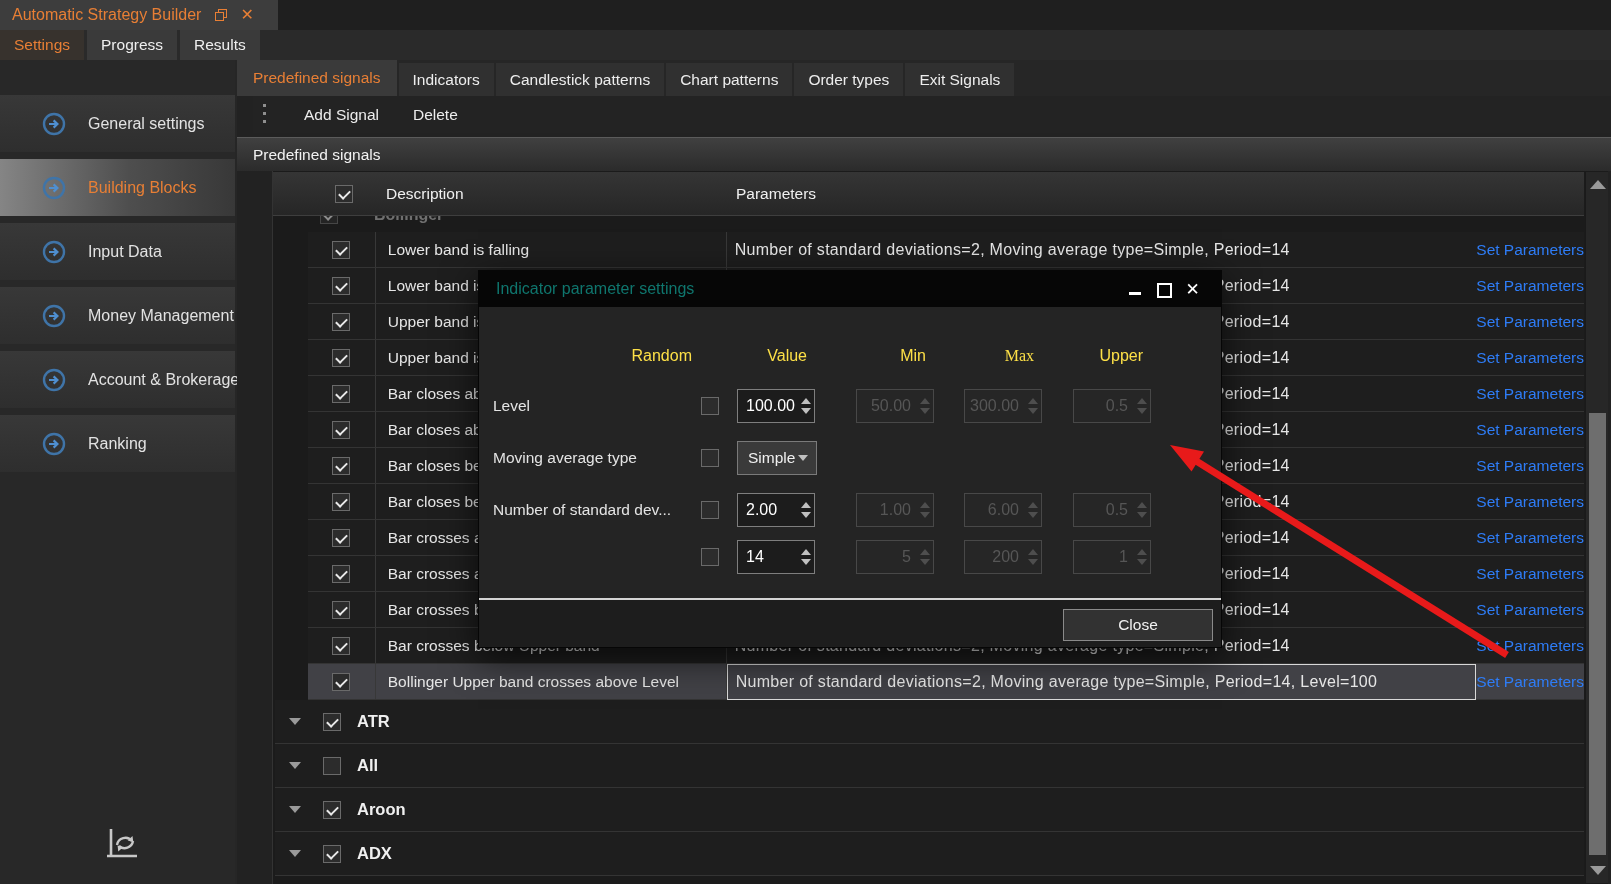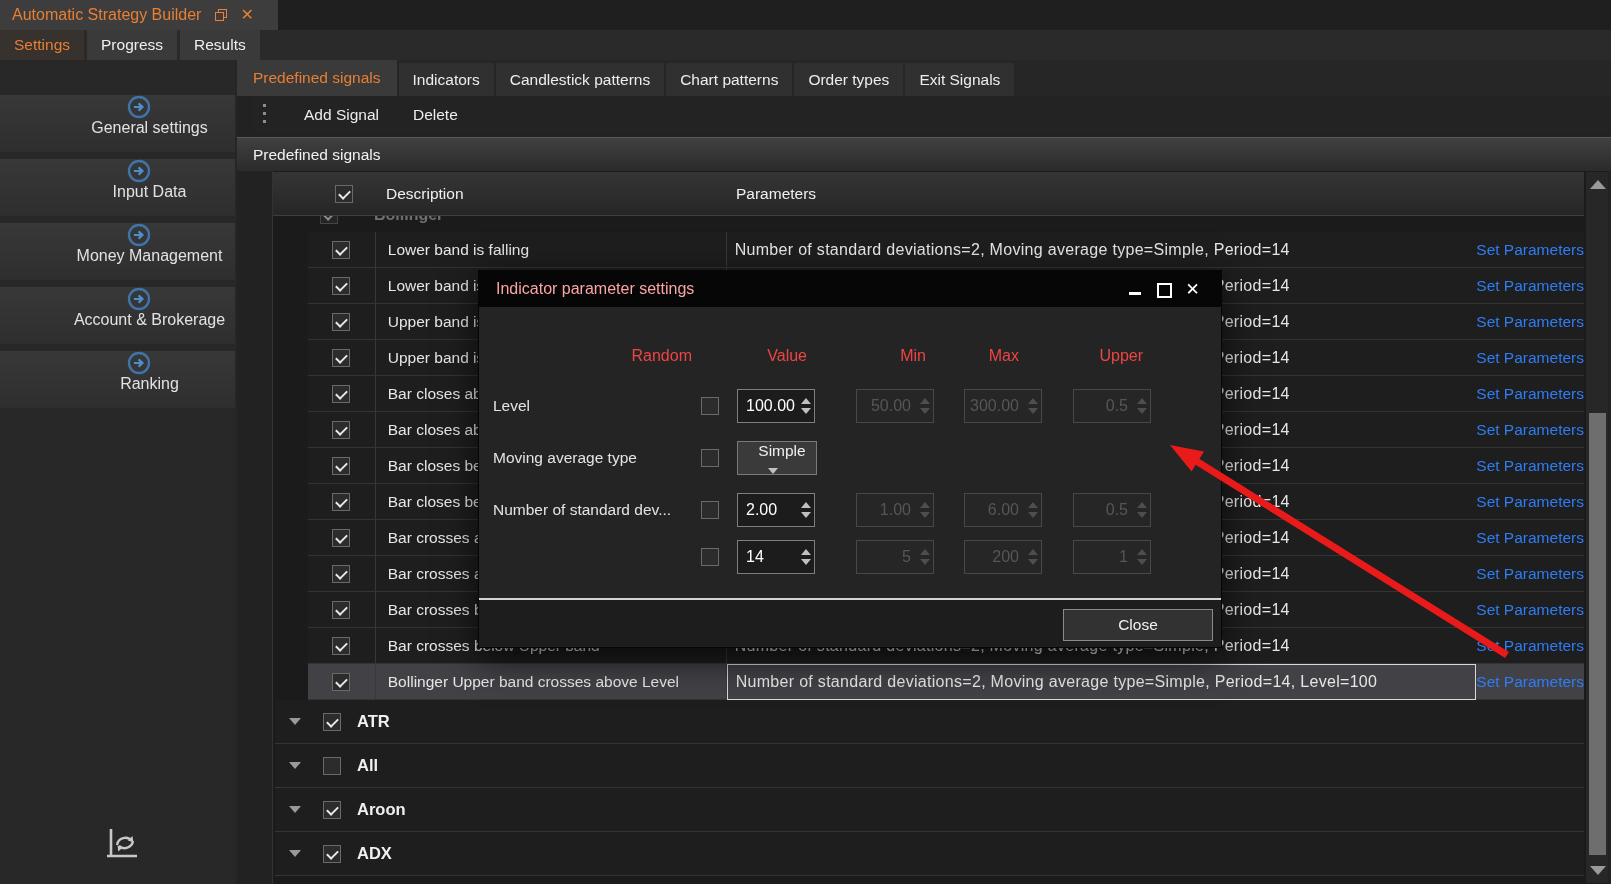--- a/index.html
+++ b/index.html
@@ -17,21 +17,21 @@
   .win-close{color:#e87f35;font-size:16px;margin-left:12px;line-height:30px;}
 
   
   .ptabs{position:absolute;left:0;top:30px;width:1611px;height:30px;background:#2a2a2a;display:flex;}
   .ptab{height:30px;display:flex;align-items:center;justify-content:center;padding:0 14px;background:#3a3a3a;color:#efefef;font-size:15.5px;margin-right:3px;}
   .ptab.active{background:#37322d;color:#e87f35;margin-right:3px;}
 
   
   .sidebar{position:absolute;left:0;top:60px;width:235px;height:824px;background:#282828;}
   .side-items{position:absolute;left:0;top:35px;width:235px;}
-  .side-item{height:57px;margin-bottom:7px;background:linear-gradient(#383838,#2e2e2e);display:flex;align-items:center;padding-left:42px;cursor:default;flex-direction:column;}
+  .side-item{height:57px;margin-bottom:7px;background:linear-gradient(#383838,#2e2e2e);display:flex;align-items:center;padding-left:42px;cursor:default;}
   .side-item.active{background:linear-gradient(90deg,#858585,#4e4e4e 55%,#383838);}
   .side-item .lbl{margin-left:22px;font-size:16px;color:#e2e2e2;white-space:nowrap;}
   .side-item.active .lbl{color:#e87f35;}
   .arrow-circle{width:24px;height:24px;flex:0 0 24px;}
   .reset-wrap{position:absolute;left:103px;top:766px;width:40px;height:36px;}
 
   
   .content{position:absolute;left:237px;top:60px;width:1374px;height:824px;background:#222;}
 
   .stabs{position:absolute;left:0;top:0;width:100%;height:36px;background:#262626;display:flex;}
@@ -81,50 +81,50 @@
   
   .vscroll{position:absolute;right:0;top:1px;bottom:1px;width:23px;background:#272727;border-left:1px solid #1a1a1a;}
   .s-arrow{position:absolute;left:4px;width:0;height:0;border-left:8px solid transparent;border-right:8px solid transparent;}
   .s-up{top:8px;border-bottom:9px solid #9a9a9a;}
   .s-down{bottom:8px;border-top:9px solid #9a9a9a;}
   .s-thumb{position:absolute;left:3px;width:17px;top:241px;height:442px;background:#6e6e6e;}
 
   
   .modal{position:absolute;left:478px;top:270px;width:744px;height:378px;background:#242424;border:1px solid #060606;box-shadow:0 10px 34px rgba(0,0,0,.7);z-index:50;}
   .m-title{position:absolute;left:0;top:0;width:100%;height:36px;background:#060606;display:flex;align-items:center;}
-  .m-title .t{margin-left:17px;font-size:16px;color:#fca5a5;white-space:nowrap;}
+  .m-title .t{margin-left:17px;font-size:16px;color:#0f766e;white-space:nowrap;}
   .m-btns{position:absolute;right:20px;top:0;height:36px;display:flex;align-items:center;gap:13px;}
   .mb{width:15px;height:15px;position:relative;cursor:pointer;}
   .mb-min::after{content:"";position:absolute;left:1px;bottom:2px;width:12px;height:3px;background:#fff;}
   .mb-max::after{content:"";position:absolute;left:1px;top:1px;width:11px;height:11px;border:2px solid #fff;}
   .mb-close{font-size:17px;color:#fff;line-height:15px;text-align:center;width:17px;}
 
-  .m-hdr{position:absolute;height:22px;font-size:16px;color:#ef4444;text-align:right;padding-right:8px;}
+  .m-hdr{position:absolute;height:22px;font-size:16px;color:#fde047;text-align:right;padding-right:8px;}
   .h-random{left:126px;width:100px;top:76px;padding-right:13px;}
   .h-value{left:240px;width:96px;top:76px;}
   .h-min{left:377px;width:78px;top:76px;}
-  .h-max{left:470px;width:78px;top:76px;}
+  .h-max{left:485px;width:78px;top:76px;font-family:Liberation Serif, serif;}
   .h-step{left:594px;width:78px;top:76px;}
 
   .m-label{position:absolute;left:14px;width:205px;height:34px;line-height:34px;font-size:15.5px;color:#e4e4e4;white-space:nowrap;overflow:hidden;}
   .m-cb{position:absolute;left:222px;}
   .spin{position:absolute;height:34px;display:flex;background:#1c1c1c;border:1px solid #7e7e7e;}
   .spin .val{flex:1;line-height:32px;font-size:16px;color:#fff;padding-left:8px;white-space:nowrap;}
   .spin.disabled{background:#262626;border-color:#484848;}
   .spin.disabled .val{color:#565656;text-align:right;padding-right:6px;padding-left:0;}
   .spin-btns{width:16px;display:flex;flex-direction:column;align-items:center;justify-content:center;gap:4px;}
   .sb-up{width:0;height:0;border-left:5px solid transparent;border-right:5px solid transparent;border-bottom:6px solid #c0c0c0;}
   .sb-down{width:0;height:0;border-left:5px solid transparent;border-right:5px solid transparent;border-top:6px solid #c0c0c0;}
   .spin.disabled .sb-up{border-bottom-color:#4e4e4e;}
   .spin.disabled .sb-down{border-top-color:#4e4e4e;}
   .c-value{left:258px;width:78px;}
   .c-min{left:377px;width:78px;}
   .c-max{left:485px;width:78px;}
   .c-step{left:594px;width:78px;}
-  .dropdown{position:absolute;left:258px;width:80px;height:34px;background:#3a3a3a;border:1px solid #7a7a7a;display:flex;align-items:center;flex-direction:column;}
+  .dropdown{position:absolute;left:258px;width:80px;height:34px;background:#3a3a3a;border:1px solid #7a7a7a;display:flex;align-items:center;}
   .dropdown .val{flex:1;padding-left:10px;font-size:15.5px;color:#f0f0f0;}
   .dd-caret{width:0;height:0;border-left:5px solid transparent;border-right:5px solid transparent;border-top:6px solid #c0c0c0;margin-right:8px;}
 
   .m-sep{position:absolute;left:0;top:327px;width:100%;height:2px;background:#d4d4d4;}
   .m-bottom{position:absolute;left:0;top:329px;bottom:0;width:100%;background:#1d1d1d;}
   .close-btn{position:absolute;left:584px;top:9px;width:150px;height:32px;background:#323232;border:1px solid #8a8a8a;color:#f2f2f2;font-size:15.5px;display:flex;align-items:center;justify-content:center;cursor:pointer;}
 
   
   .arrow-svg{position:absolute;left:0;top:0;width:1611px;height:884px;z-index:90;pointer-events:none;}
 </style>
@@ -158,20 +158,27 @@
 
   <div class="sidebar">
     <div class="side-items">
       <div class="side-item">
         <svg class="arrow-circle" viewBox="0 0 24 24">
             <circle cx="12" cy="12" r="10" fill="none" stroke="#3f74a8" stroke-width="2.4"></circle>
             <path d="M7 12h8m-3.4-3.6L15.4 12l-3.8 3.6" fill="none" stroke="#4f8fd0" stroke-width="2.2"></path>
           </svg>
         <span class="lbl">General settings</span>
       </div>
+      <div class="side-item active">
+        <svg class="arrow-circle" viewBox="0 0 24 24">
+            <circle cx="12" cy="12" r="10" fill="none" stroke="#3f74a8" stroke-width="2.4"></circle>
+            <path d="M7 12h8m-3.4-3.6L15.4 12l-3.8 3.6" fill="none" stroke="#4f8fd0" stroke-width="2.2"></path>
+          </svg>
+        <span class="lbl">Building Blocks</span>
+      </div>
       <div class="side-item">
         <svg class="arrow-circle" viewBox="0 0 24 24">
             <circle cx="12" cy="12" r="10" fill="none" stroke="#3f74a8" stroke-width="2.4"></circle>
             <path d="M7 12h8m-3.4-3.6L15.4 12l-3.8 3.6" fill="none" stroke="#4f8fd0" stroke-width="2.2"></path>
           </svg>
         <span class="lbl">Input Data</span>
       </div>
       <div class="side-item">
         <svg class="arrow-circle" viewBox="0 0 24 24">
             <circle cx="12" cy="12" r="10" fill="none" stroke="#3f74a8" stroke-width="2.4"></circle>

